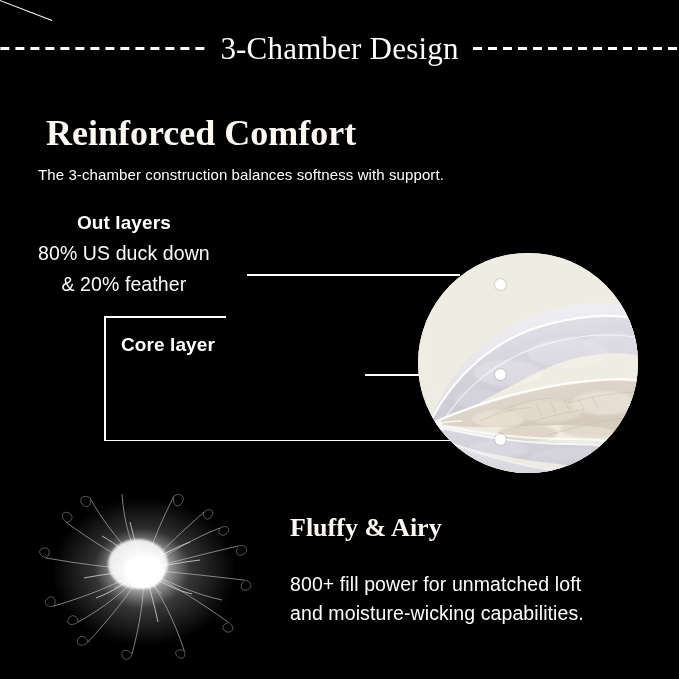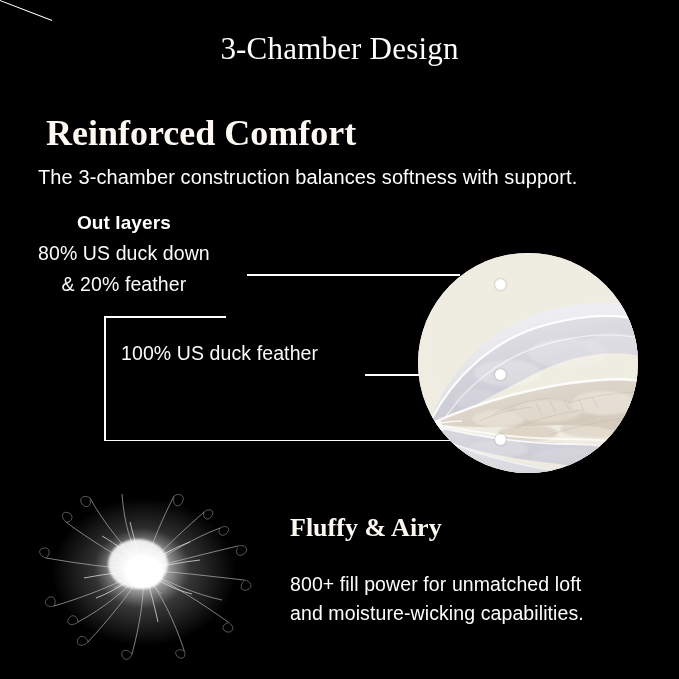--- a/index.html
+++ b/index.html
@@ -10,21 +10,21 @@
     font-family:"Liberation Sans", sans-serif;
     color:#ffffff;
     overflow:hidden;
     position:relative;
   }
   #stage { position:absolute; inset:0; background:#000; }
 
   
   .title-row {
     position:absolute; left:0; top:28px; width:679px; height:40px;
-    display:flex; align-items:center; justify-content:center;flex-direction:column;
+    display:flex; align-items:center; justify-content:center;
   }
   .dash-rule { flex:1 1 auto; height:3px; position:relative; overflow:hidden; }
   .dash-rule::before {
     content:""; position:absolute; left:0; right:0; top:0; height:3px;
     background-image:repeating-linear-gradient(to right,#ffffff 0 9px, rgba(0,0,0,0) 9px 15px);
   }
   .dash-rule.left::before  { background-position:right center; }
   .page-title {
     font-family:"Liberation Serif", serif;
     font-size:31px; line-height:1;
@@ -46,21 +46,21 @@
     position:absolute; left:-2px; bottom:1px;
     height:9px; z-index:-1;
     background:#c2a02c;
   }
 
   #head1 { position:absolute; left:46px; top:112px; font-size:36px; }
   #head1 .gold { width:292px; }
 
   #lede {
     position:absolute; left:38px; top:166px;
-    font-size:20px; letter-spacing:.1px; white-space:nowrap;
+    font-size:15px; letter-spacing:.1px; white-space:nowrap;
     color:#fefefe;
   }
 
   
   .callout { position:absolute; }
   .callout .c-title {
     font-size:19px; font-weight:700; letter-spacing:.1px;
     white-space:nowrap; color:#ffffff;
   }
   .callout .c-line {
@@ -136,21 +136,21 @@
 
   <div id="lede">The 3-chamber construction balances softness with support.</div>
 
   <div class="callout" id="callout-outer">
     <div class="c-title">Out layers</div>
     <div class="c-line">80% US duck down</div>
     <div class="c-line">&amp; 20% feather</div>
   </div>
 
   <div class="callout" id="callout-core">
-    <div class="c-line">100% US duck feather</div>
+    <div class="c-title">Core layer</div>
   </div>
 
   <div class="lead" id="lead-outer-h"></div>
   <div id="lead-outer-diag"></div>
   <div class="lead" id="brk-v"></div>
   <div class="lead" id="brk-top"></div>
   <div class="lead" id="brk-bot"></div>
   <div class="lead" id="lead-core"></div>
 
   <div id="photo">

